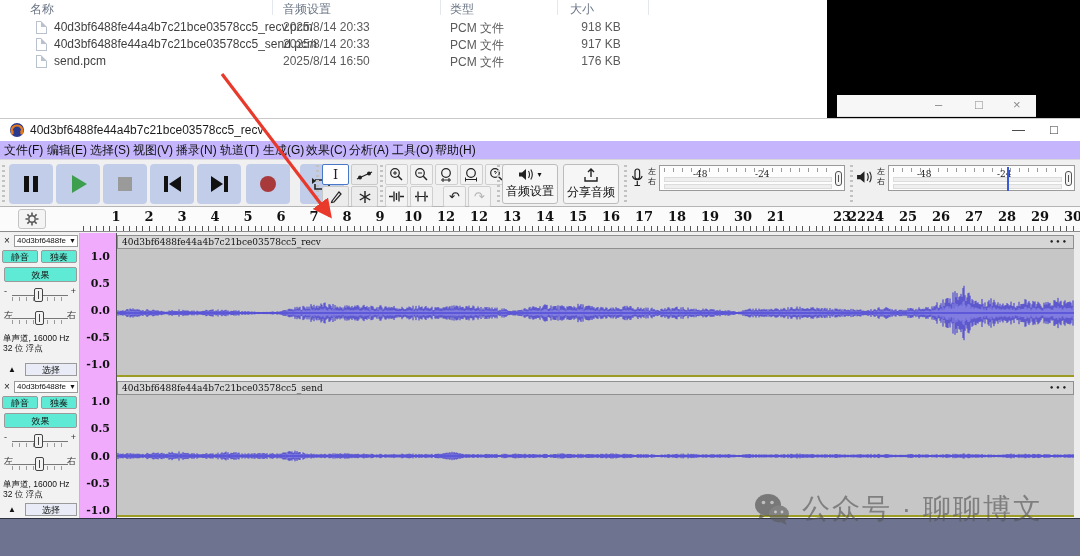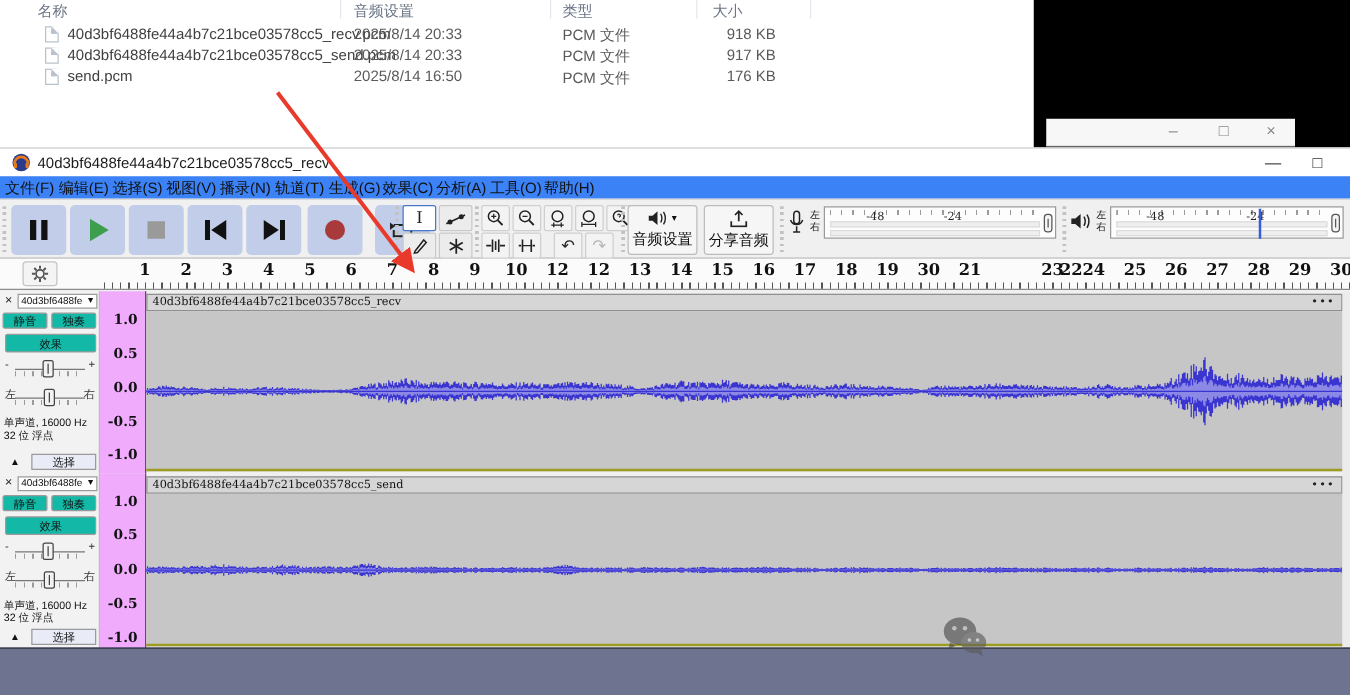--- a/index.html
+++ b/index.html
@@ -21,21 +21,21 @@
   
   .black-box { position:absolute; left:827px; top:0; width:253px; height:118px; background:#000; }
   .mini-titlebar { position:absolute; left:837px; top:95px; width:199px; height:22px; background:#f7f7f7; border-bottom:1px solid #e0e0e0; }
   .mini-titlebar span { position:absolute; top:2px; font-size:13px; color:#8a8a8a; }
 
   
   .aud { position:absolute; left:0; top:118px; width:1080px; height:400px; background:#f0f0f0; border-top:1px solid #c9c9c9; }
   .aud-titlebar { position:absolute; left:0; top:0; width:1080px; height:22px; background:#fff; }
   .aud-title { position:absolute; left:30px; top:4px; font-size:12px; color:#1c1c1c; }
   .aud-win-btn { position:absolute; top:3px; font-size:13px; color:#333; }
-  .aud-menubar { position:absolute; left:0; top:22px; width:1080px; height:18px; background:#3b82f6; font-size:12px; color:#111; }
+  .aud-menubar { position:absolute; left:0; top:22px; width:1080px; height:18px; background:#c4b5fd; font-size:12px; color:#111; }
   .aud-menubar span { position:absolute; top:1px; }
 
   .aud-toolbar { position:absolute; left:0; top:40px; width:1080px; height:48px; background:#f0f0f0; border-top:1px solid #d8d8d8; border-bottom:1px solid #b5b5b5; }
   .grip { position:absolute; top:5px; width:3px; height:38px;
           background:repeating-linear-gradient(180deg,#c2c2c2 0 2px,transparent 2px 5px); }
   .tbtn { position:absolute; top:4px; width:44px; height:40px; background:#c2cde9; border-radius:4px; }
   .tool-sm { position:absolute; width:27px; height:21px; background:#ececec; border:1px solid #c9c9c9; border-radius:2px;
              display:flex; align-items:center; justify-content:center; font-size:13px; color:#222; }
   .tool-sm.sel { background:#fff; border:1px solid #4a78c8; }
   .zbtn { position:absolute; width:23px; height:21px; background:#f3f3f3; border:1px solid #cfcfcf; border-radius:2px;
@@ -60,21 +60,21 @@
   .tl-ticks { position:absolute; left:83px; right:0; bottom:0; height:5px;
           background:repeating-linear-gradient(90deg,#555 0 1px,transparent 1px 6.6px); }
 
   
   .track { position:absolute; left:0; width:1080px; }
   .tpanel { position:absolute; left:0; top:0; width:80px; height:100%; background:#f2f2f2; border-right:1px solid #bdbdbd; font-size:9px; }
   .tp-close { position:absolute; left:1px; top:2px; width:12px; height:12px; text-align:center; line-height:11px; font-size:10px; color:#222; }
   .tp-name { position:absolute; left:14px; top:2px; width:64px; height:12px; background:#fff; border:1px solid #9a9a9a;
              font-size:8px; line-height:10px; padding-left:2px; white-space:nowrap; overflow:hidden; color:#111; }
   .tp-name .car { float:right; font-size:7px; margin-right:1px; }
-  .tp-btn { position:absolute; height:13px; background:#14b8a6; border:1px solid #9a9a9a; border-radius:2px;
+  .tp-btn { position:absolute; height:13px; background:#5eead4; border:1px solid #9a9a9a; border-radius:2px;
             text-align:center; line-height:12px; color:#111; }
   .slider { position:absolute; left:4px; width:72px; height:17px; }
   .slider .rail { position:absolute; left:8px; right:8px; top:8px; height:1px; background:#777; }
   .slider .tks { position:absolute; left:8px; right:8px; top:10px; height:4px;
           background:repeating-linear-gradient(90deg,#9a9a9a 0 1px,transparent 1px 7px); }
   .slider .thumb { position:absolute; top:1px; width:9px; height:14px; background:#f2f2f2; border:1px solid #444; border-radius:2px; }
   .slider .thumb:before { content:""; position:absolute; left:3px; top:2px; width:1px; height:8px; background:#444; }
   .slider .end { position:absolute; top:-1px; font-size:9px; color:#333; }
   .tp-info { position:absolute; left:3px; color:#111; font-size:8.5px; line-height:10px; white-space:nowrap; }
   .tp-bottom { position:absolute; left:0; bottom:2px; width:80px; height:14px; }
@@ -509,20 +509,21 @@
   <svg width="40" height="40" viewBox="0 0 40 40">
     <ellipse cx="16" cy="16" rx="13" ry="11" fill="#4a4a4a"></ellipse>
     <path d="M8 25 l-1.5 6 l6-3.5 Z" fill="#4a4a4a"></path>
     <circle cx="11.5" cy="13.5" r="1.8" fill="#bbb"></circle>
       <circle cx="20" cy="13.5" r="1.8" fill="#bbb"></circle>
     <ellipse cx="27" cy="25" rx="10" ry="8.5" fill="#5a5a5a"></ellipse>
     <path d="M33 31 l1.5 5 l-5.5-3 Z" fill="#5a5a5a"></path>
     <circle cx="23.5" cy="23" r="1.4" fill="#ccc"></circle>
       <circle cx="30" cy="23" r="1.4" fill="#ccc"></circle>
   </svg>
+  <span class="wm-text">公众号 · 聊聊博文</span>
 </div>
 
 <svg class="arrow-overlay">
   <defs>
     <marker id="ah" markerWidth="8" markerHeight="8" refX="5" refY="3" orient="auto">
       <path d="M0,0 L6,3 L0,6 Z" fill="#e8392b"></path>
     </marker>
   </defs>
   <line x1="222" y1="74" x2="330" y2="216" stroke="#e8392b" stroke-width="3.2" marker-end="url(#ah)"></line>
 </svg>

